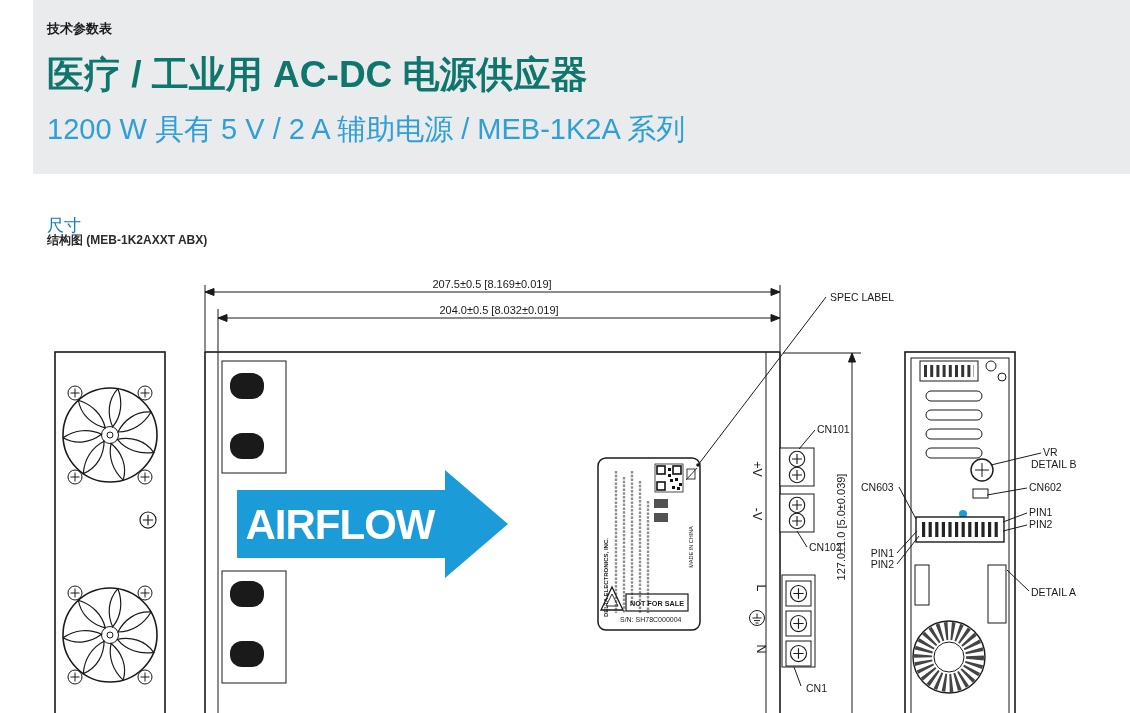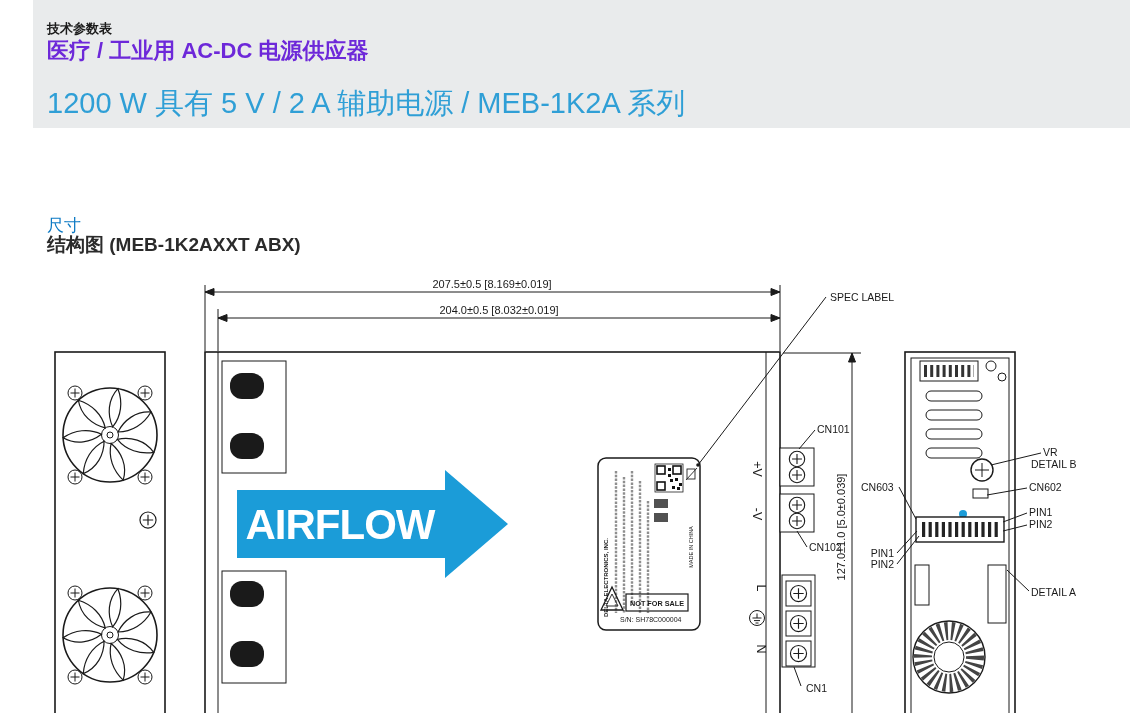--- a/index.html
+++ b/index.html
@@ -1,23 +1,23 @@
 <!DOCTYPE html>
 <html><head>
 <meta charset="utf-8">
 <style>
   *{box-sizing:border-box;margin:0;padding:0}
   html,body{width:1130px;height:713px;background:#ffffff;overflow:hidden;position:relative;
     font-family:"Liberation Sans","DejaVu Sans",sans-serif;color:#1a1a1a}
-  .header{position:absolute;left:33px;top:0;width:1097px;height:128px;background:#e9ebec;padding:20px 20px 0 14px}
+  .header{position:absolute;left:33px;top:0;width:1097px;height:174px;background:#e9ebec;padding:20px 20px 0 14px}
   .eyebrow{font-size:13px;font-weight:700;color:#1a1a1a}
-  .title{font-size:22px;font-weight:700;color:#6d28d9;line-height:1.15}
-  .subtitle{margin-top:24px;font-size:29px;font-weight:400;color:#2f9fd6;line-height:1.15}
+  .title{margin-top:16px;font-size:37px;font-weight:700;color:#0f766e;line-height:1.15}
+  .subtitle{margin-top:16px;font-size:29px;font-weight:400;color:#2f9fd6;line-height:1.15}
   .section-heading{position:absolute;left:47px;top:214px;font-size:17px;color:#0d7ac4}
-  .section-sub{position:absolute;left:47px;top:232px;font-size:19px;font-weight:700;color:#2b2b2b}
+  .section-sub{position:absolute;left:47px;top:232px;font-size:12px;font-weight:700;color:#2b2b2b}
   svg.drawing{position:absolute;left:0;top:265px}
   svg text{fill:#1a1a1a;font-family:"Liberation Sans","DejaVu Sans",sans-serif}
   .dim{font-size:11px}
   .co{font-size:10.5px}
   .term{font-size:12.5px}
   .airflow-text{font-size:42px;font-weight:700;fill:#ffffff;letter-spacing:-1px}
   .lblco{font-size:6px;font-weight:700}
   .lbltiny{font-size:5.5px}
   .nfs{font-size:7.5px;font-weight:700}
   .ser{font-size:7px}

